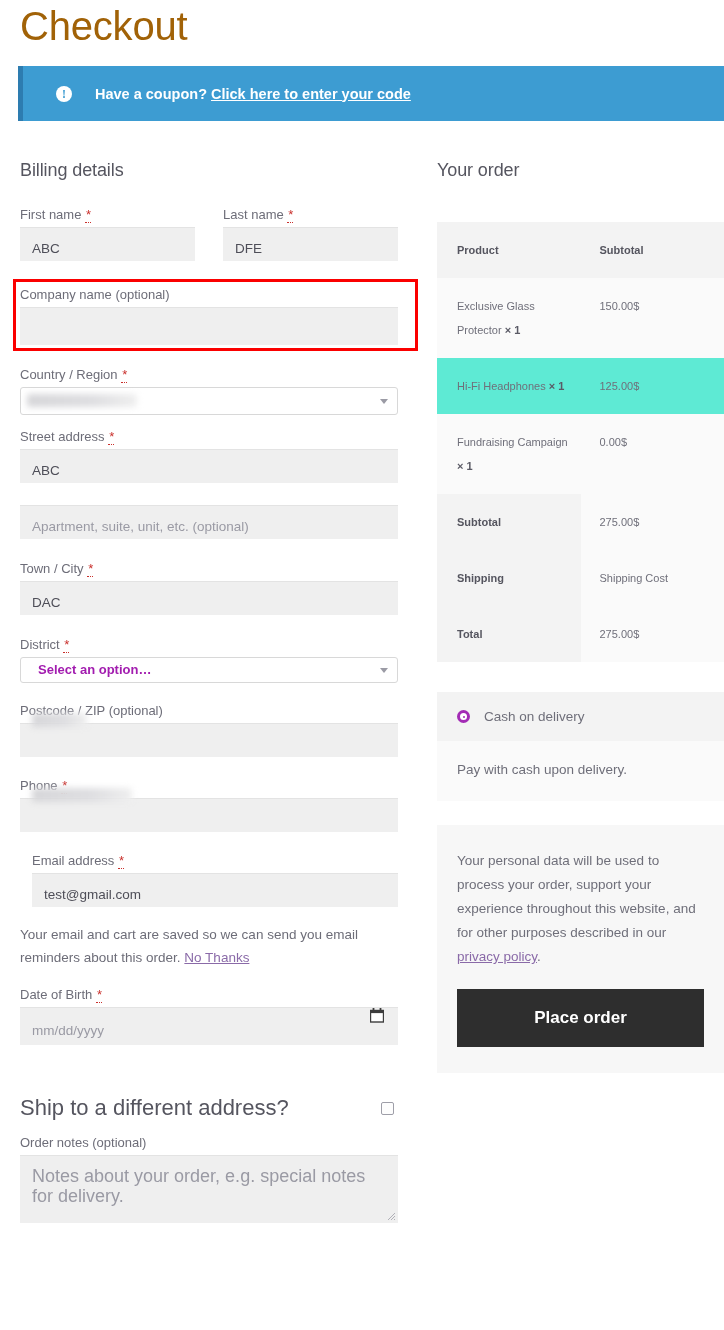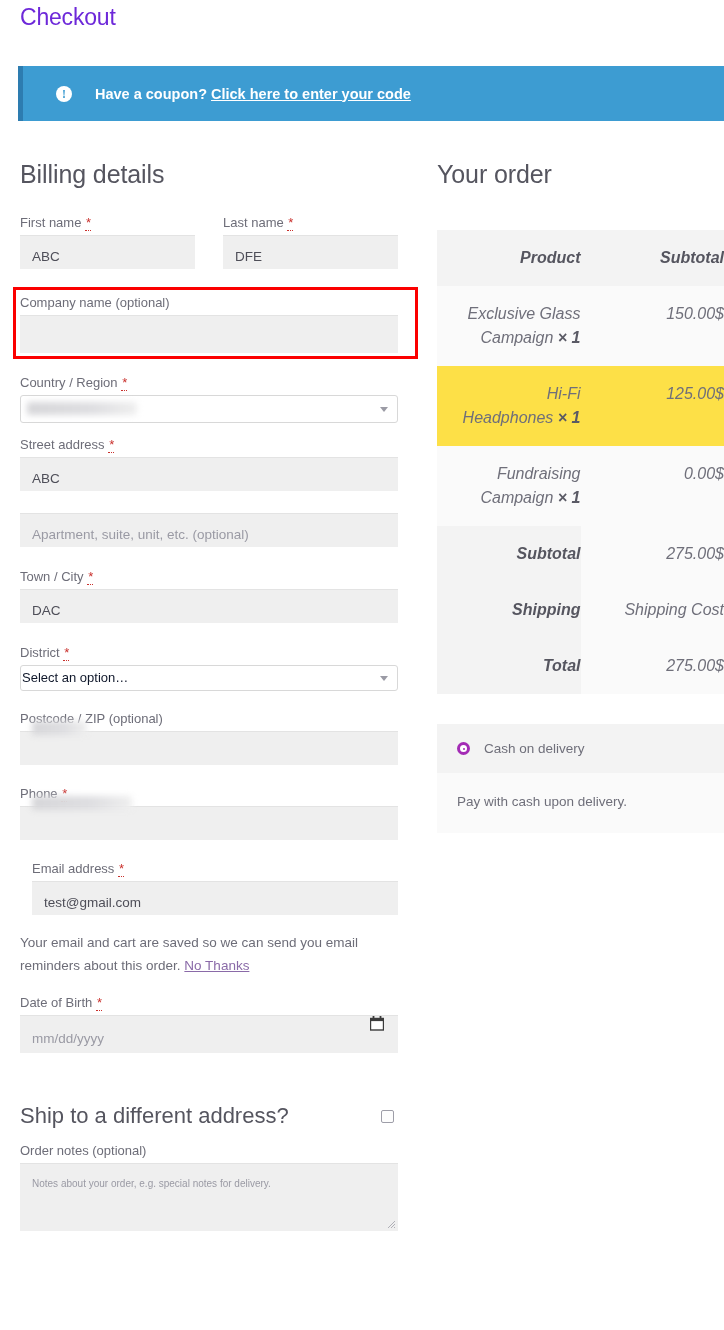--- a/index.html
+++ b/index.html
@@ -9,21 +9,21 @@
     background:#ffffff;
     font-family:"Liberation Sans", sans-serif;
     color:#5b5b68;
     overflow:hidden;
     position:relative;
   }
 
   
   .page-title{
     position:absolute; left:20px; top:4px;
-    font-size:23px; font-weight:300; color:#6d28d9;
+    font-size:40px; font-weight:300; color:#a16207;
     letter-spacing:-0.2px;
   }
 
   
   .coupon-bar{
     position:absolute; left:18px; top:66px; width:706px; height:55px;
     background:#3d9cd2; border-left:5px solid #2d7cb0;
     display:flex; align-items:center;
   }
   .coupon-icon{
@@ -36,21 +36,21 @@
     margin-left:23px; color:#ffffff; font-size:14.5px;
     font-weight:600;
   }
   .coupon-link{ color:#ffffff; text-decoration:underline; font-weight:600; cursor:pointer; }
 
   
   .col-left{ position:absolute; left:20px; top:160px; width:378px; }
   .col-right{ position:absolute; left:437px; top:160px; width:287px; }
 
   h2.section-title{
-    margin:0 0 26px 0; font-size:25px; font-weight:300; color:#55555f;
+    margin:0 0 26px 0; font-size:18px; font-weight:300; color:#55555f;
     letter-spacing:-0.1px;
   }
   .col-right h2.section-title{ margin-bottom:41px; }
 
   
   .field{ margin-bottom:14px; position:relative; }
   .field-label{
     display:block; font-size:13px; color:#6d6d78; margin-bottom:4px;
     line-height:16px;
   }
@@ -72,22 +72,22 @@
     background:linear-gradient(90deg,#d6d6d9,#dedee1 60%,#efefef);
     filter:blur(3px);
   }
 
   .row2{ display:flex; gap:28px; }
   .row2 .field{ flex:1; margin-bottom:14px; }
 
   .select{
     display:block; width:100%; height:26px;
     background:#ffffff; border:1px solid #d8d8d8; border-radius:3px;
-    padding:0 24px 0 1px; font-size:13px; color:#0f172a;
-    line-height:24px; position:relative;
+    padding:0 24px 0 17px; font-size:13px; color:#a21caf;
+    line-height:24px; position:relative;font-weight:bold;
   }
   .select.tall{ height:28px; line-height:26px; }
   .caret{
     position:absolute; right:9px; top:50%; margin-top:-2px;
     width:0; height:0; border-left:4px solid transparent;
     border-right:4px solid transparent; border-top:5px solid #9b9ba5;
   }
 
   
   .highlight-box{
@@ -113,40 +113,40 @@
   }
   .ship-title{ font-size:22px; font-weight:300; color:#55555f; }
   .ship-check{
     width:13px; height:13px; border:1px solid #9e9ea8; background:#fdfdfd;
     border-radius:2px; margin-right:4px;
   }
 
   .textarea{
     display:block; width:100%; height:68px; background:#efefef;
     border:none; border-top:1px solid #e3e3e3; padding:10px 12px;
-    font-size:10px; color:#9a9aa4; resize:none;
+    font-size:18px; color:#9a9aa4; resize:none;
     font-family:"Liberation Sans", sans-serif; line-height:20px;
     position:relative;
   }
   .resize-grip{
     position:absolute; right:2px; bottom:2px; width:9px; height:9px;
     pointer-events:none;
   }
 
   
   .order-table{ width:287px; border-collapse:collapse; table-layout:fixed; }
   .order-table th, .order-table td{
-    text-align:right; vertical-align:top; padding:16px 0 16px 20px;
-    font-size:16px; line-height:24px; color:#6f6f7a; font-weight:400;font-style:italic;
+    text-align:left; vertical-align:top; padding:16px 0 16px 20px;
+    font-size:11px; line-height:24px; color:#6f6f7a; font-weight:400;
   }
   .order-table th{ font-weight:700; color:#55555f; }
   .order-table .c2{ padding-left:19px; }
   thead tr{ background:#f3f3f3; }
   tbody.products tr{ background:#fafafa; }
-  tbody.products tr.alt{ background:#fde047; }
+  tbody.products tr.alt{ background:#5eead4; }
   tbody.totals th{ background:#f3f3f3; }
   tbody.totals td{ background:#fafafa; }
   .qty{ font-weight:700; color:#5a5a65; white-space:nowrap; }
   .total-val{ font-weight:700; color:#55555f; }
 
   
   .payment-box{ margin-top:30px; }
   .pay-head{
     background:#f3f3f3; padding:17px 0 17px 20px;
     display:flex; align-items:center;
@@ -330,21 +330,21 @@
   <table class="order-table">
     <thead>
       <tr>
         <th>Product</th>
         <th class="c2">Subtotal</th>
       </tr>
     </thead>
     <tbody class="products">
       <tr>
         <td>
-          <span>Exclusive Glass Campaign</span>
+          <span>Exclusive Glass Protector</span>
           <span class="qty">× 1</span>
         </td>
         <td class="c2">150.00$</td>
       </tr>
       <tr class="alt">
         <td>
           <span>Hi-Fi Headphones</span>
           <span class="qty">× 1</span>
         </td>
         <td class="c2">125.00$</td>
@@ -374,14 +374,20 @@
   </table>
 
   <div class="payment-box">
     <div class="pay-head">
       <span class="radio"></span>
       <span class="pay-label">Cash on delivery</span>
     </div>
     <div class="pay-desc">Pay with cash upon delivery.</div>
   </div>
 
+  <div class="privacy-box">
+    <p class="privacy-text">
+      <span>Your personal data will be used to process your order, support your experience throughout this website, and for other purposes described in our </span><a>privacy policy</a><span>.</span>
+    </p>
+    <button class="place-order">Place order</button>
+  </div>
 
 </div>
 
 </body></html>

